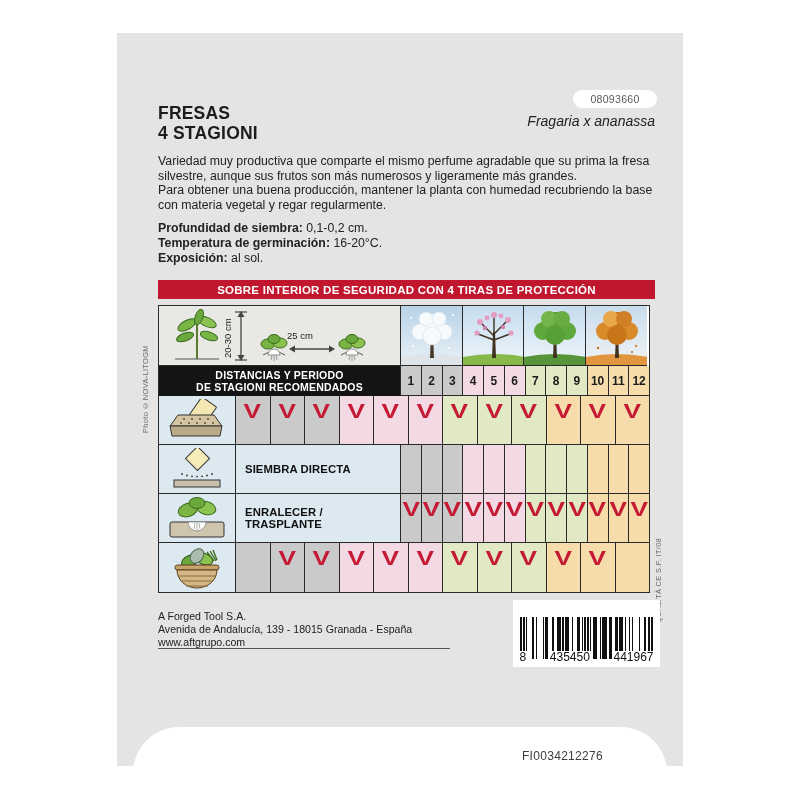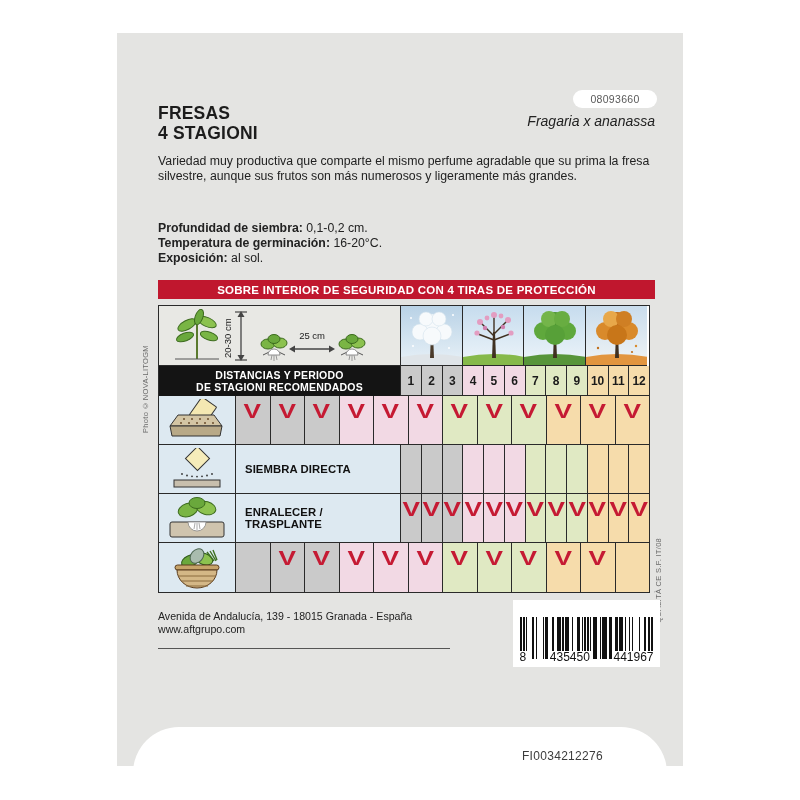--- a/index.html
+++ b/index.html
@@ -37,21 +37,21 @@
   .dcell:last-child{border-right:none;}
   .dcell .chk{font-size:25px;font-weight:bold;color:var(--check,#c51a33);line-height:1;transform:scaleY(.82) scaleX(1.05);margin-top:3px;}
   .icon-cell{width:77px;height:49px;background:var(--labelbg,#dde9f1);border-right:1px solid #2a2a2a;border-bottom:1px solid #2a2a2a;
     display:flex;align-items:center;justify-content:center;}
   .label-cell{width:165px;height:49px;background:var(--labelbg,#dde9f1);border-right:1px solid #2a2a2a;border-bottom:1px solid #2a2a2a;
     display:flex;align-items:center;font-size:11.3px;font-weight:bold;color:#111;padding-left:9px;letter-spacing:.1px;}
   .trow:last-child .icon-cell,.trow:last-child .label-cell,.trow:last-child .dcell{border-bottom:none;}
   
   .dist-label{position:absolute;font-size:9.5px;color:#222;}
   #lbl-2030{left:63px;top:8px;writing-mode:vertical-rl;transform:rotate(180deg);height:44px;}
-  #lbl-25{left:120px;top:24px;width:46px;text-align:right;}
+  #lbl-25{left:128px;top:24px;width:46px;text-align:left;}
   
   .footer-company{position:absolute;left:41px;top:577px;font-size:10.6px;color:#222;line-height:13px;}
   .footer-sep{position:absolute;left:41px;top:615px;width:292px;border-top:1px solid #555;}
   .footer-packed{position:absolute;left:41px;top:622px;font-size:10.6px;color:#222;}
   .barcode-box{position:absolute;left:396px;top:567px;width:147px;height:67px;background:#fff;
     display:flex;flex-direction:column;align-items:center;justify-content:flex-end;padding-bottom:3px;box-sizing:border-box;}
   #bars{display:flex;align-items:flex-start;height:47px;margin-top:4px;}
   #bars .b{height:42px;}
   #bars .b.tall{height:47px;}
   .bar-digits{width:136px;display:flex;justify-content:space-between;font-size:12px;color:#111;line-height:13px;margin-top:-13px;}
@@ -73,20 +73,21 @@
 
     <div class="title">
       <div>FRESAS</div>
       <div>4 STAGIONI</div>
     </div>
 
     <div class="latin">Fragaria x ananassa</div>
 
     <div class="desc">
       <div>Variedad muy productiva que comparte el mismo perfume agradable que su prima la fresa silvestre, aunque sus frutos son más numerosos y ligeramente más grandes.</div>
+      <div>Para obtener una buena producción, mantener la planta con humedad recubriendo la base con materia vegetal y regar regularmente.</div>
     </div>
 
     <div class="specs">
       <div><b>Profundidad de siembra:</b><span> 0,1-0,2 cm.</span></div>
       <div><b>Temperatura de germinación:</b><span> 16-20°C.</span></div>
       <div><b>Exposición:</b><span> al sol.</span></div>
     </div>
 
     <div class="red-banner">SOBRE INTERIOR DE SEGURIDAD CON 4 TIRAS DE PROTECCIÓN</div>
 
@@ -467,20 +468,21 @@
             </div>
             <div class="dcell" style="background: rgb(246, 220, 171);">
               <span class="chk">V</span>
             </div>
             <div class="dcell" style="background: rgb(246, 220, 171);"></div>
           </div>
       </div>
     </div>
 
     <div class="footer-company">
+      <div>A Forged Tool S.A.</div>
       <div>Avenida de Andalucía, 139 - 18015 Granada - España</div>
       <div>www.aftgrupo.com</div>
     </div>
     <div class="footer-sep"></div>
 
     <div class="barcode-box">
       <div id="bars">
           <div class="b tall" style="width: 1.4px; background: rgb(17, 17, 17);"></div>
           <div class="b tall" style="width: 1.4px; background: transparent;"></div>
           <div class="b tall" style="width: 1.4px; background: rgb(17, 17, 17);"></div>

